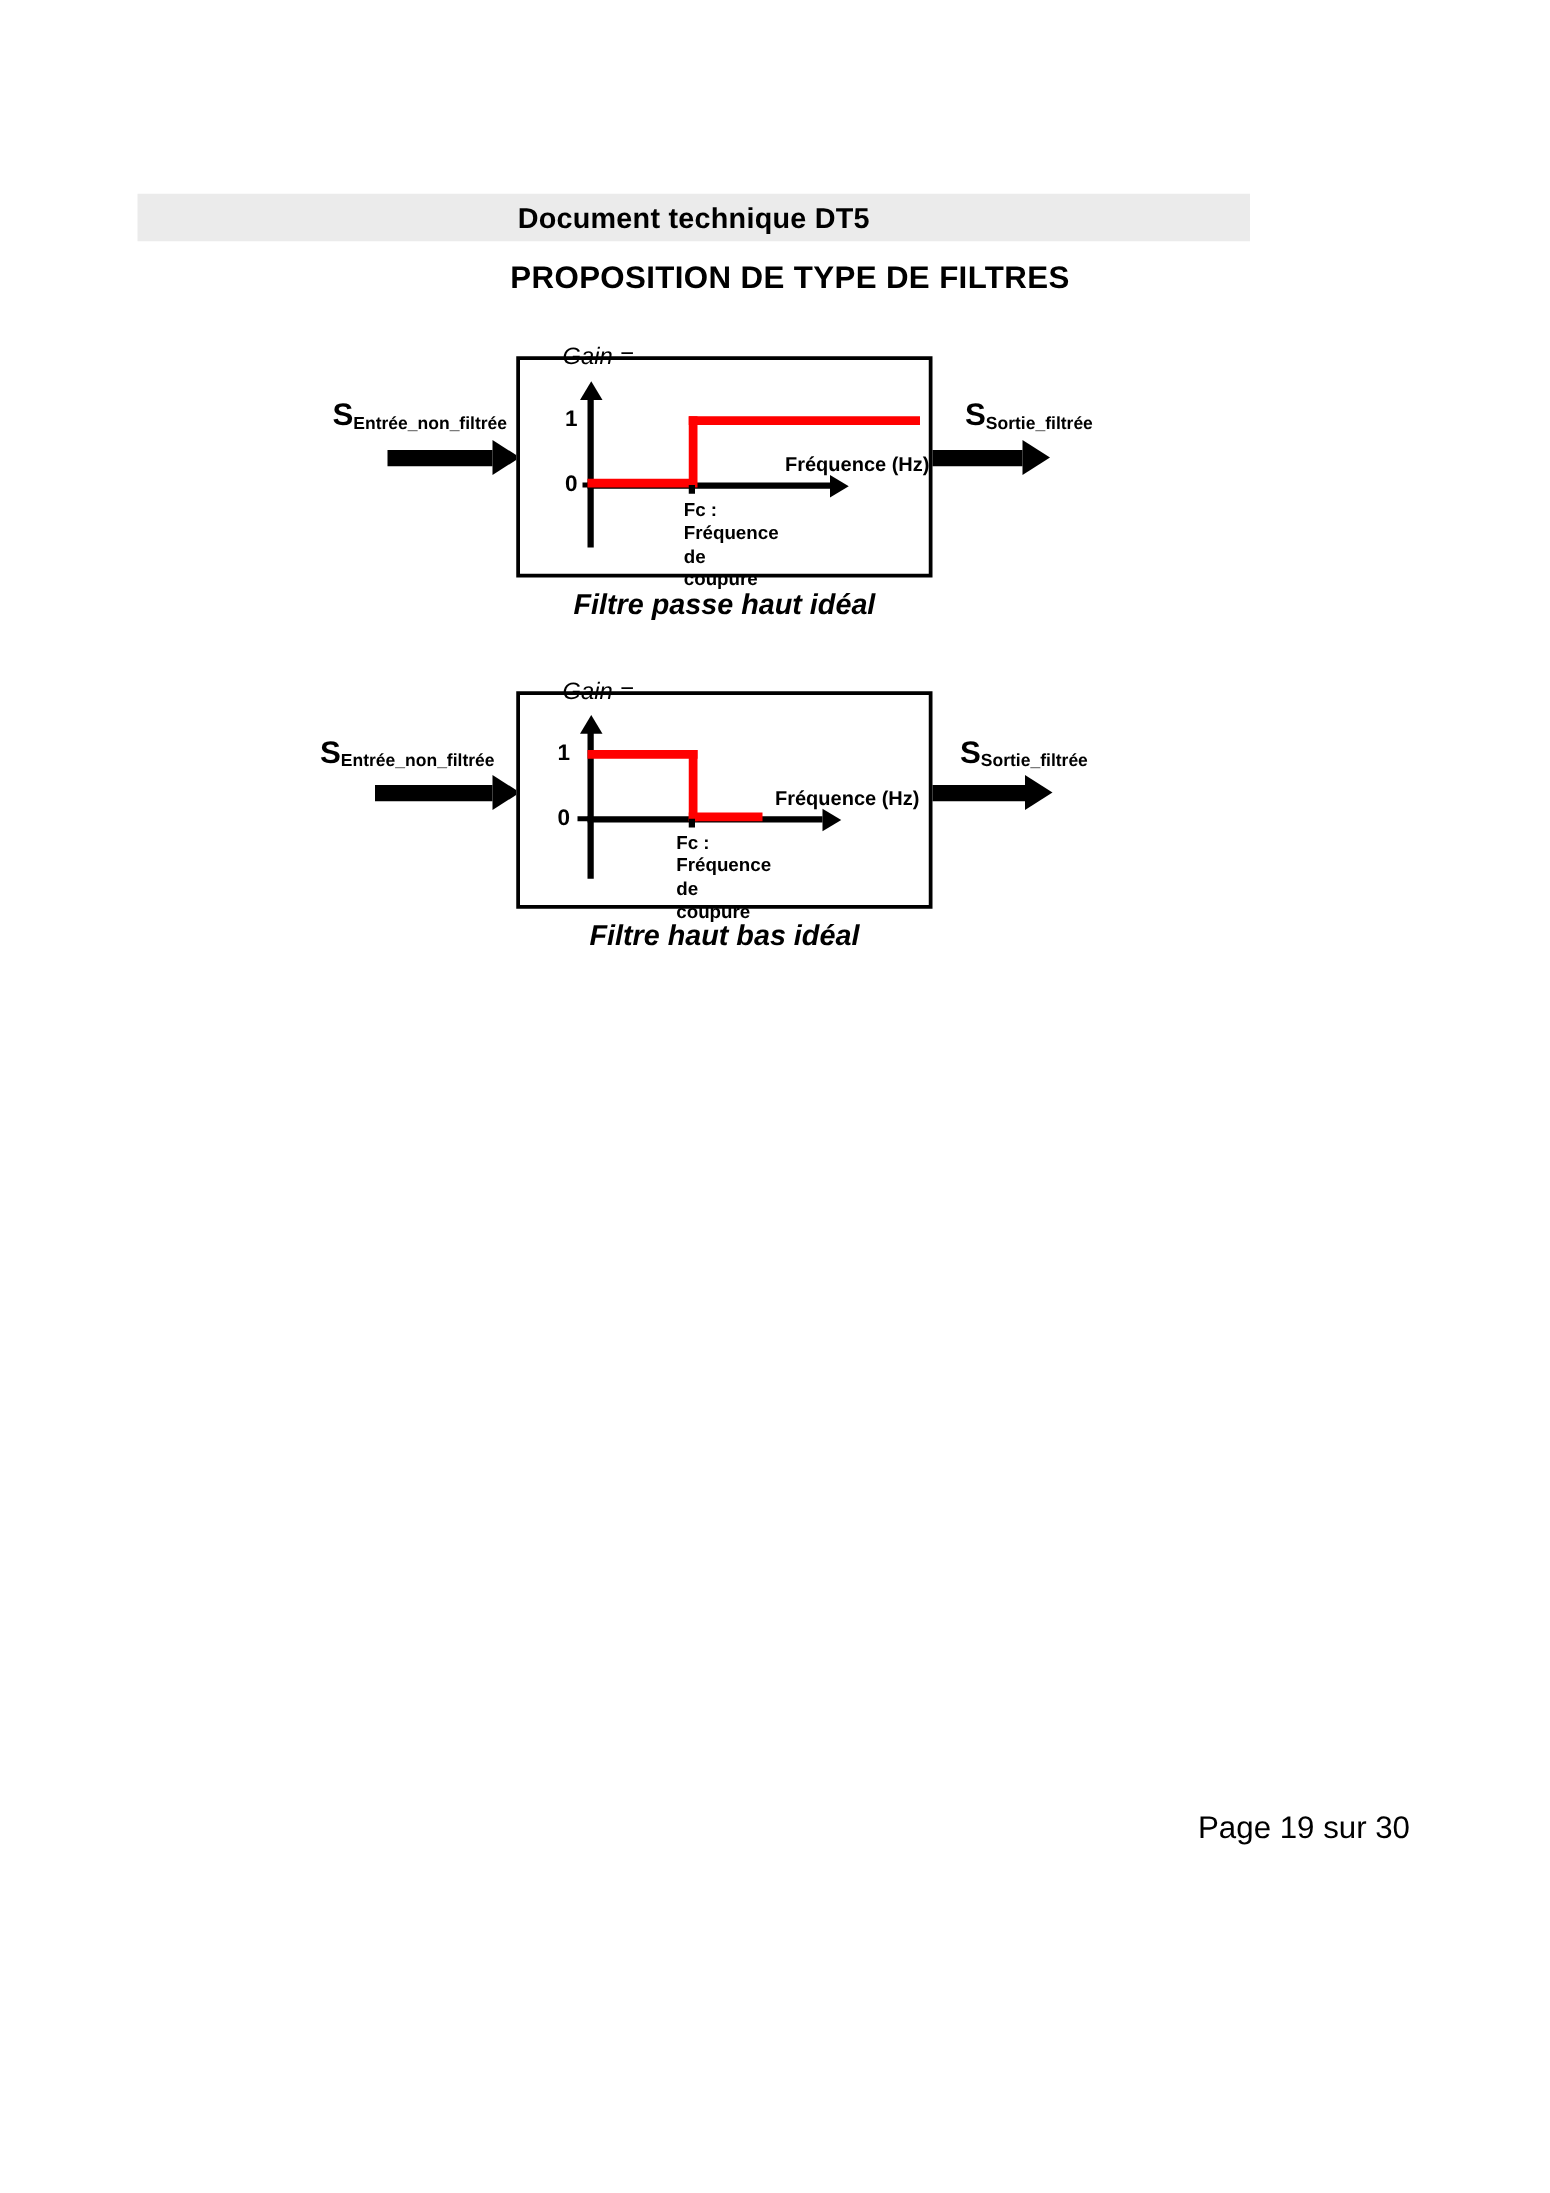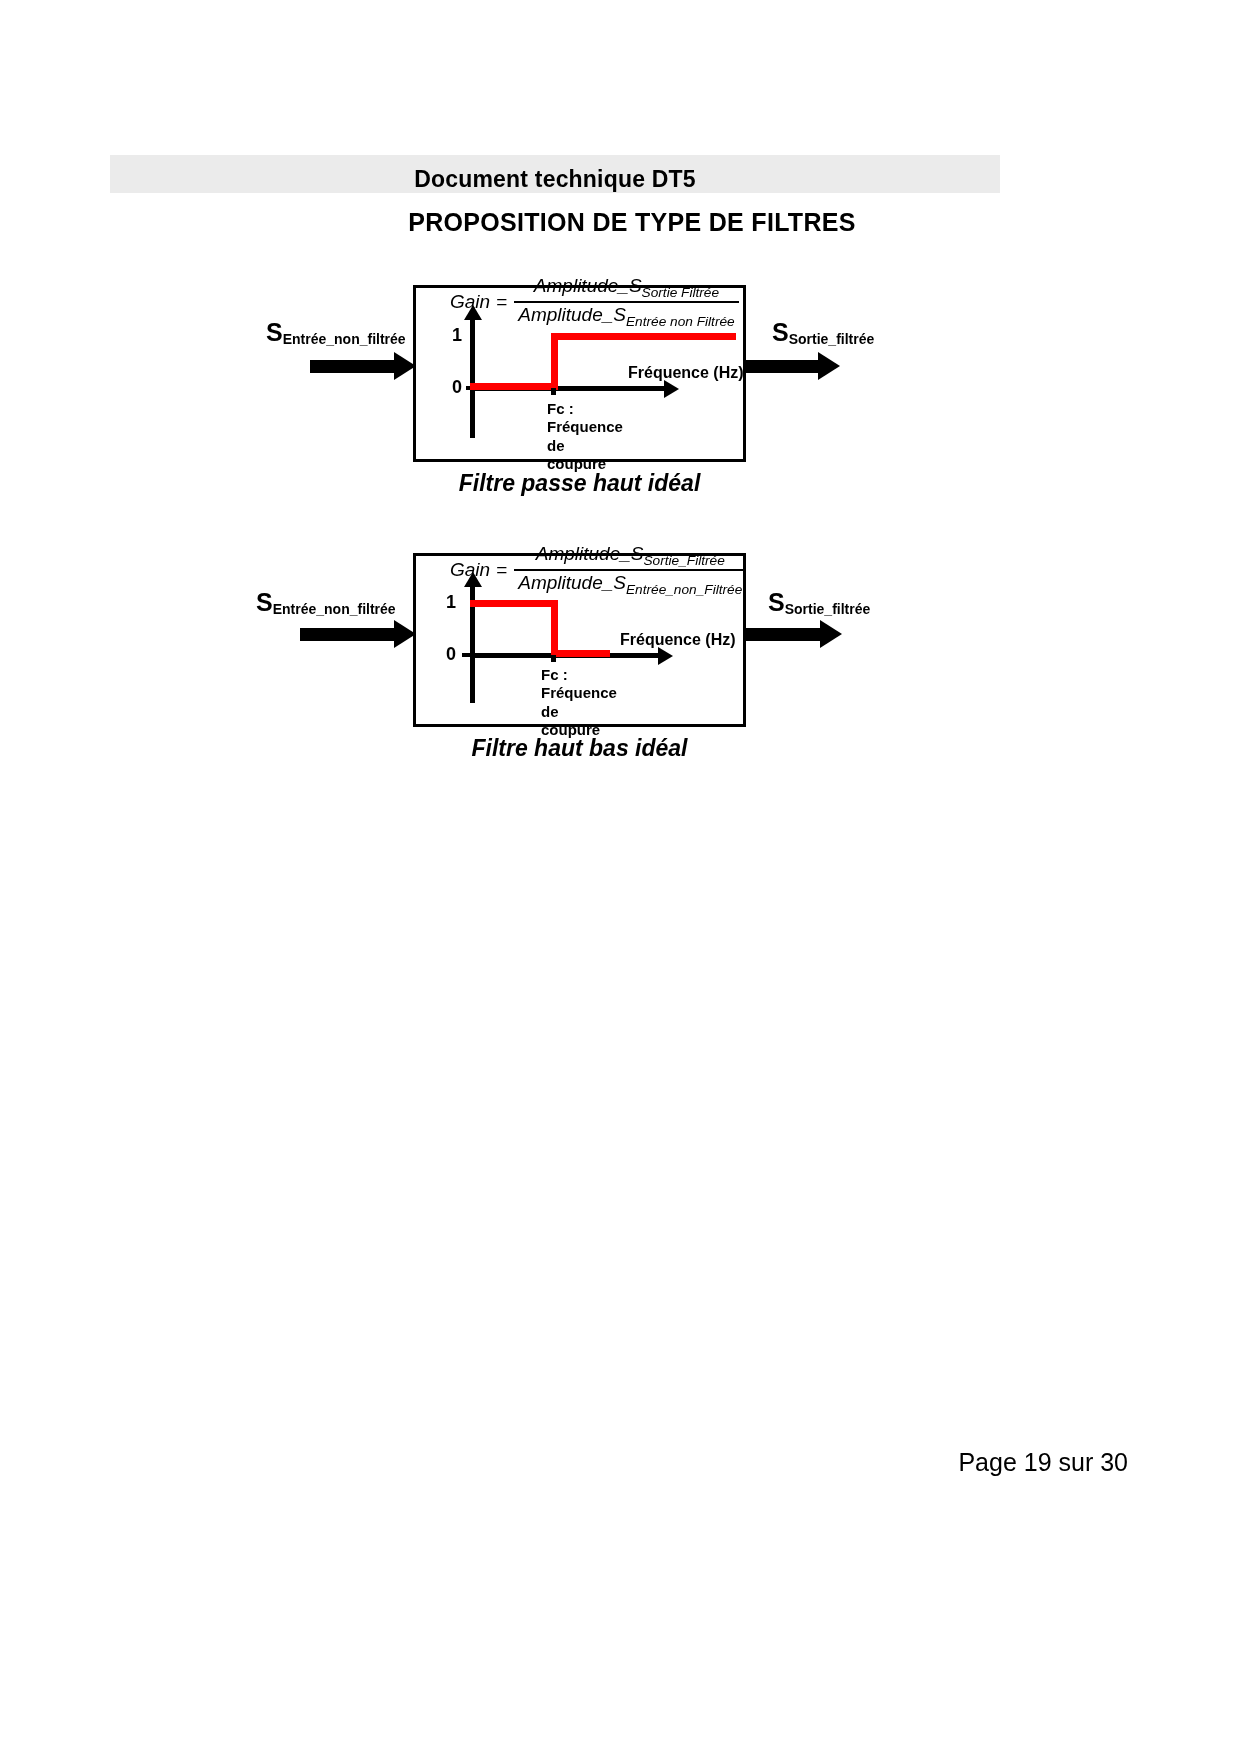--- a/index.html
+++ b/index.html
@@ -18,21 +18,21 @@
 
   
   .header-band {
     position: absolute;
     left: 110px;
     top: 155px;
     width: 890px;
     height: 38px;
     background: #ebebeb;
     display: flex;
-    align-items: flex-end;
+    align-items: center;
     justify-content: center;
   }
   .header-band .title {
     font-size: 23px;
     font-weight: bold;
     letter-spacing: 0.2px;
   }
 
   
   .main-heading {
@@ -236,29 +236,20 @@
   <div class="thick-arrow" style="left:310px; top:360px; width:106px;">
     <div class="shaft" style="width:84px;"></div>
     <div class="head" style="left:84px;"></div>
   </div>
 
   <div class="fig-box" style="left:413px; top:285px; width:333px; height:177px;"></div>
 
   <div class="formula" style="left:450px; top:275px;">
     <span class="lhs">Gain</span>
     <span class="eq">=</span>
-    <span class="frac">
-      <span class="num">
-        <span>Amplitude_S</span><sub>Sortie Filtrée</sub>
-      </span>
-      <span class="bar"></span>
-      <span class="den">
-        <span>Amplitude_S</span><sub>Entrée non Filtrée</sub>
-      </span>
-    </span>
   </div>
 
   <div class="arrow-up" style="left:464px; top:305px;"></div>
   <div class="axis-v" style="left:470px; top:318px; height:120px;"></div>
   <div class="axis-h" style="left:470px; top:386px; width:194px;"></div>
   <div class="arrow-right" style="left:664px; top:380px;"></div>
 
   <div class="tick-label" style="left:452px; top:325px;">1</div>
   <div class="tick-label" style="left:452px; top:377px;">0</div>
   <div class="tick-mark" style="left:466px; top:386px;"></div>
@@ -293,29 +284,20 @@
   <div class="thick-arrow" style="left:300px; top:628px; width:116px;">
     <div class="shaft" style="width:94px;"></div>
     <div class="head" style="left:94px;"></div>
   </div>
 
   <div class="fig-box" style="left:413px; top:553px; width:333px; height:174px;"></div>
 
   <div class="formula" style="left:450px; top:543px;">
     <span class="lhs">Gain</span>
     <span class="eq">=</span>
-    <span class="frac">
-      <span class="num">
-        <span>Amplitude_S</span><sub>Sortie_Filtrée</sub>
-      </span>
-      <span class="bar"></span>
-      <span class="den">
-        <span>Amplitude_S</span><sub>Entrée_non_Filtrée</sub>
-      </span>
-    </span>
   </div>
 
   <div class="arrow-up" style="left:464px; top:572px;"></div>
   <div class="axis-v" style="left:470px; top:585px; height:118px;"></div>
   <div class="axis-h" style="left:470px; top:653px; width:188px;"></div>
   <div class="arrow-right" style="left:658px; top:647px;"></div>
 
   <div class="tick-label" style="left:446px; top:592px;">1</div>
   <div class="tick-label" style="left:446px; top:644px;">0</div>
   <div class="tick-mark" style="left:462px; top:653px;"></div>

